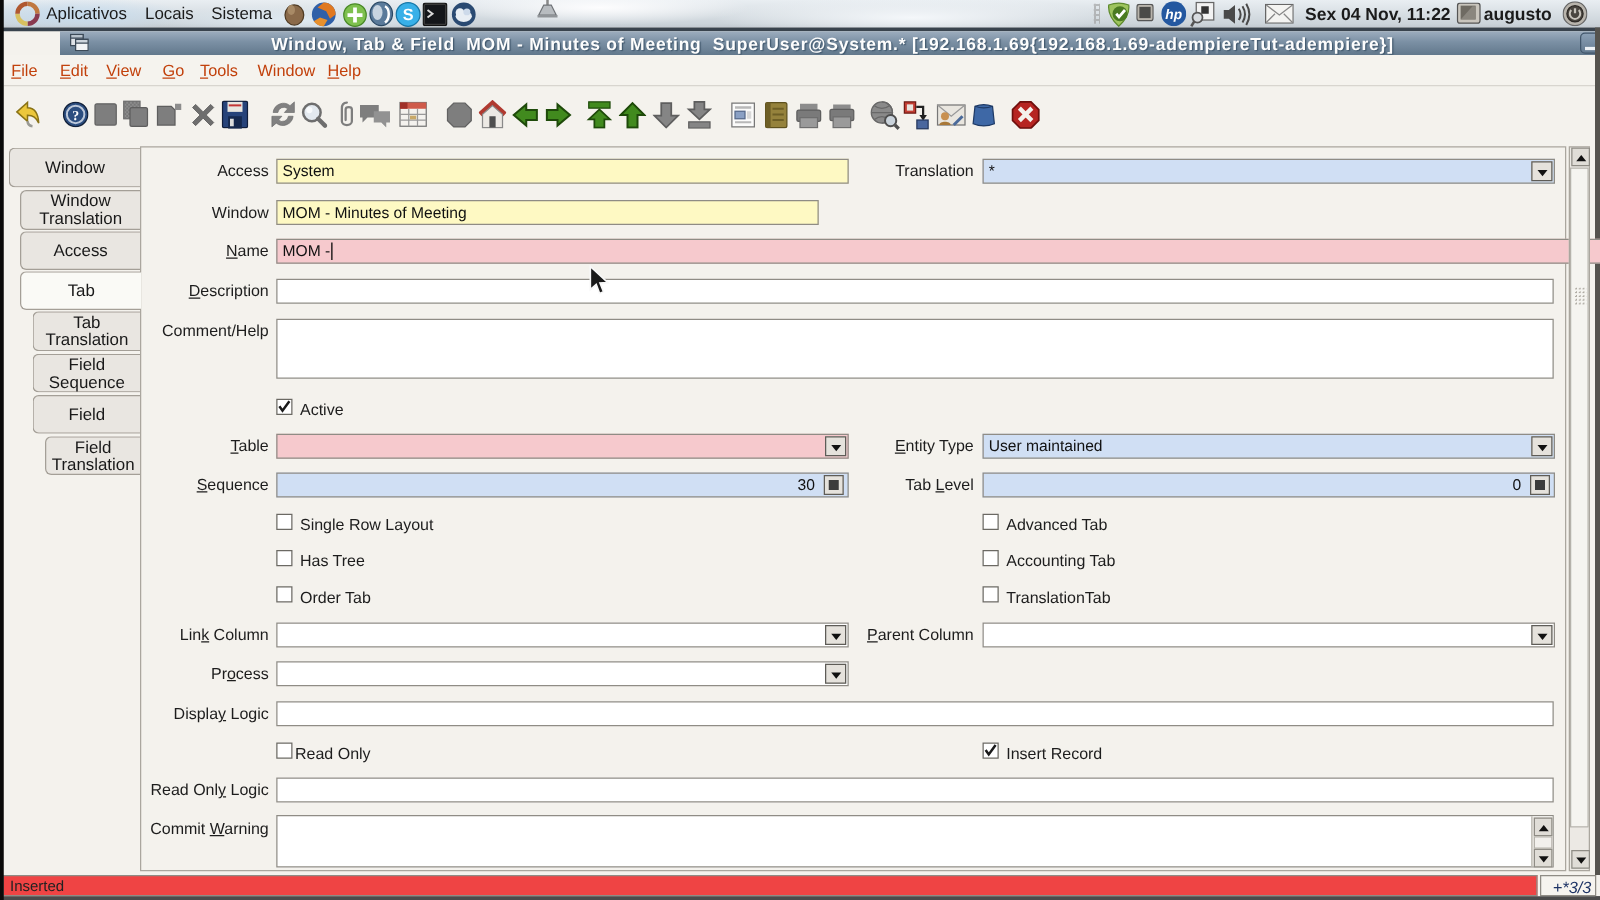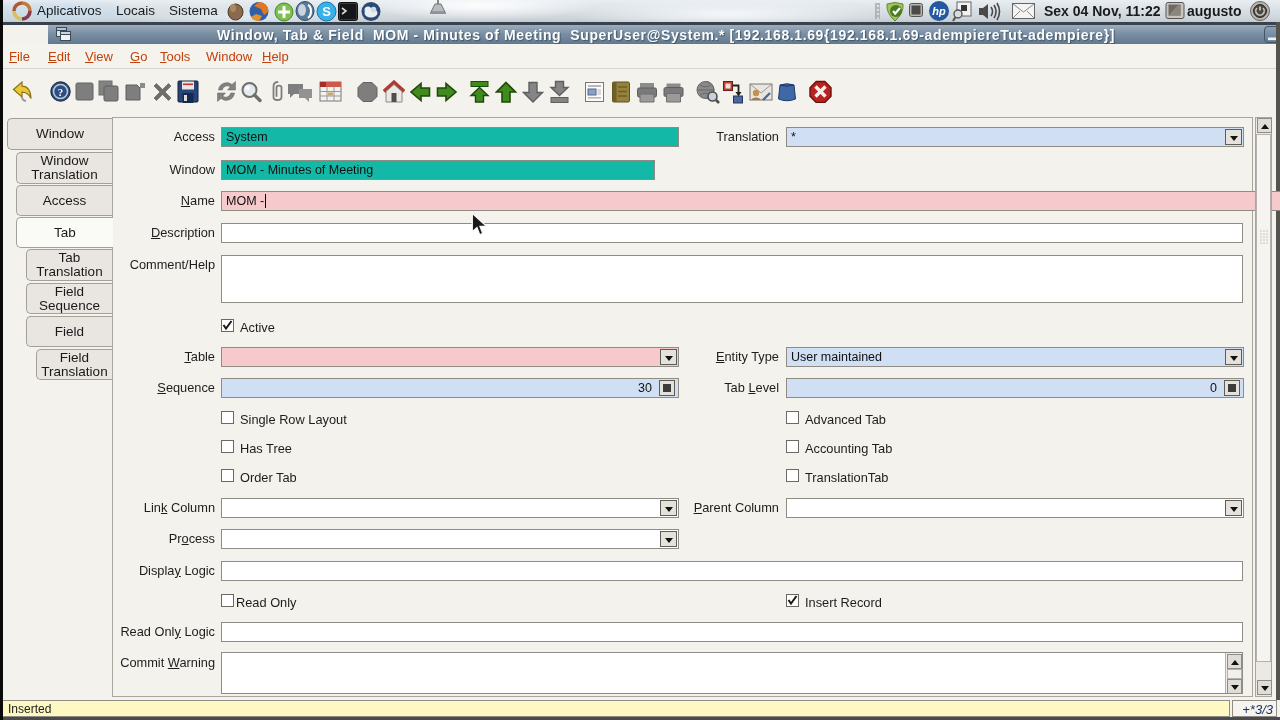--- a/index.html
+++ b/index.html
@@ -33,36 +33,36 @@
   #content { left:3px; top:112px; width:1273px; height:592px; background:#f4f2ed; }
   .tab { position:absolute; background:#e9e6e1; border:1px solid #a49f97;
     border-radius:5px 0 0 5px; border-right:none; color:#191919; font-size:13.5px;
     display:flex; align-items:center; justify-content:center; text-align:center; line-height:14px; }
   .tabsel { background:#fafaf6; }
   #cborder { position:absolute; left:112px; top:117px; width:1141px; height:580px;
     border:1px solid #aaa69e; background:#f4f2ed; }
   .lab { position:absolute; font-size:12.8px; color:#1d1d1d; text-align:right; }
   .fld { position:absolute; height:20px; border:1px solid #8f8c85; background:#fff;
     font-size:12.5px; color:#111; padding:2px 3px 0 4px; }
-  .gray { background:#14b8a6; }
+  .gray { background:#fef9c3; }
   .pink { background:#f6c9cd; }
   .blue { background:#d0dff4; }
   .combo .btn { position:absolute; right:1px; top:1px; width:17px; height:16px;
     background:#e5e2dc; border:1px solid #5e5c57; }
   .combo .btn:after { content:""; position:absolute; left:4px; top:6px;
     border-left:4px solid transparent; border-right:4px solid transparent; border-top:5px solid #111; }
   .spin .btn { position:absolute; right:3px; top:1px; width:16px; height:16px;
     background:#e5e2dc; border:1px solid #5e5c57; }
   .spin .btn:after { content:""; position:absolute; left:3px; top:3px; width:8px; height:8px; background:#3c3c3c; }
   .cb { position:absolute; width:13px; height:13px; background:#fff; border:1px solid #6b6963; }
   .cblab { position:absolute; font-size:12.8px; color:#1d1d1d;text-align:right; }
   
   #status { left:0; top:700px; width:1280px; height:17px; background:#f4f2ed; }
   #statusL { position:absolute; left:2px; top:0; width:1228px; height:17px;
-    border:1px solid #8f8c85; font-size:12px; color:#222; padding:1px 0 0 5px; background:#fef9c3; }
+    border:1px solid #8f8c85; font-size:12px; color:#222; padding:1px 0 0 5px; background:#ef4444; }
   #statusR { position:absolute; left:1232px; top:0; width:45px; height:17px;
     border:1px solid #8f8c85; font-size:13px; font-style:italic; color:#1c3264;
     text-align:right; padding:1px 3px 0 0; background:#f6f4ef; }
   #botline { left:0; top:717px; width:1280px; height:3px; background:#4b4b4b; }
   .sbtn { position:absolute; left:1px; width:15px; height:15px; background:#e0ddd7;
     border:1px solid #8f8c85; }
   .tri-up { position:absolute; left:3px; top:5px; border-left:4px solid transparent;
     border-right:4px solid transparent; border-bottom:5px solid #111; }
   .tri-dn { position:absolute; left:3px; top:5px; border-left:4px solid transparent;
     border-right:4px solid transparent; border-top:5px solid #111; }

